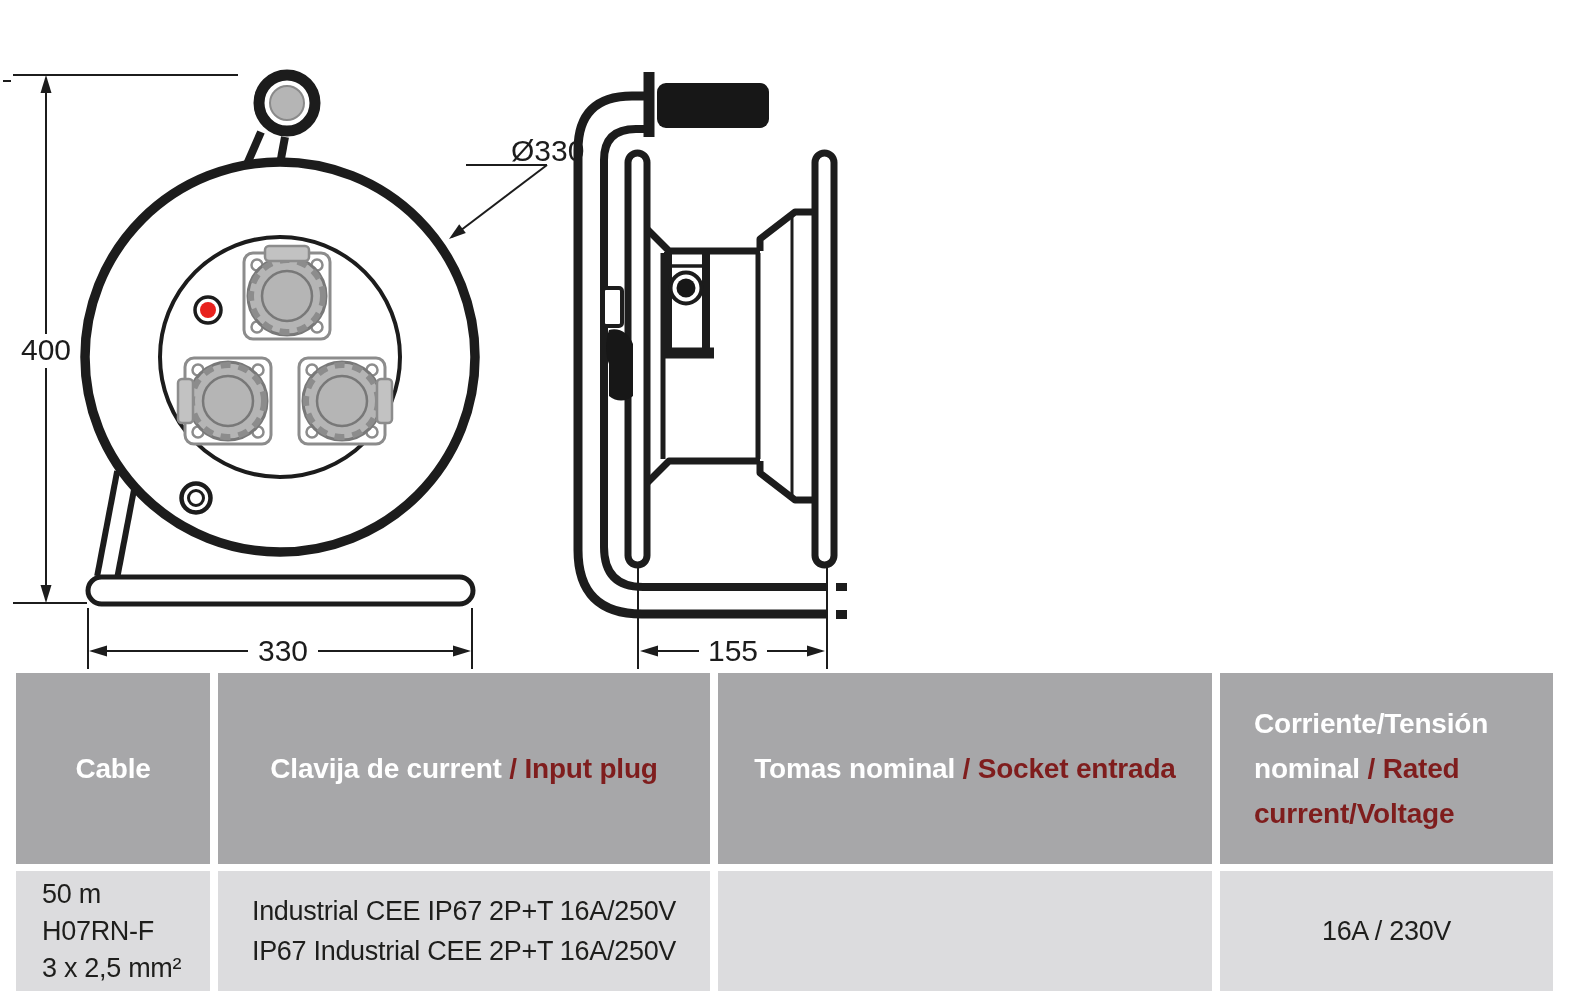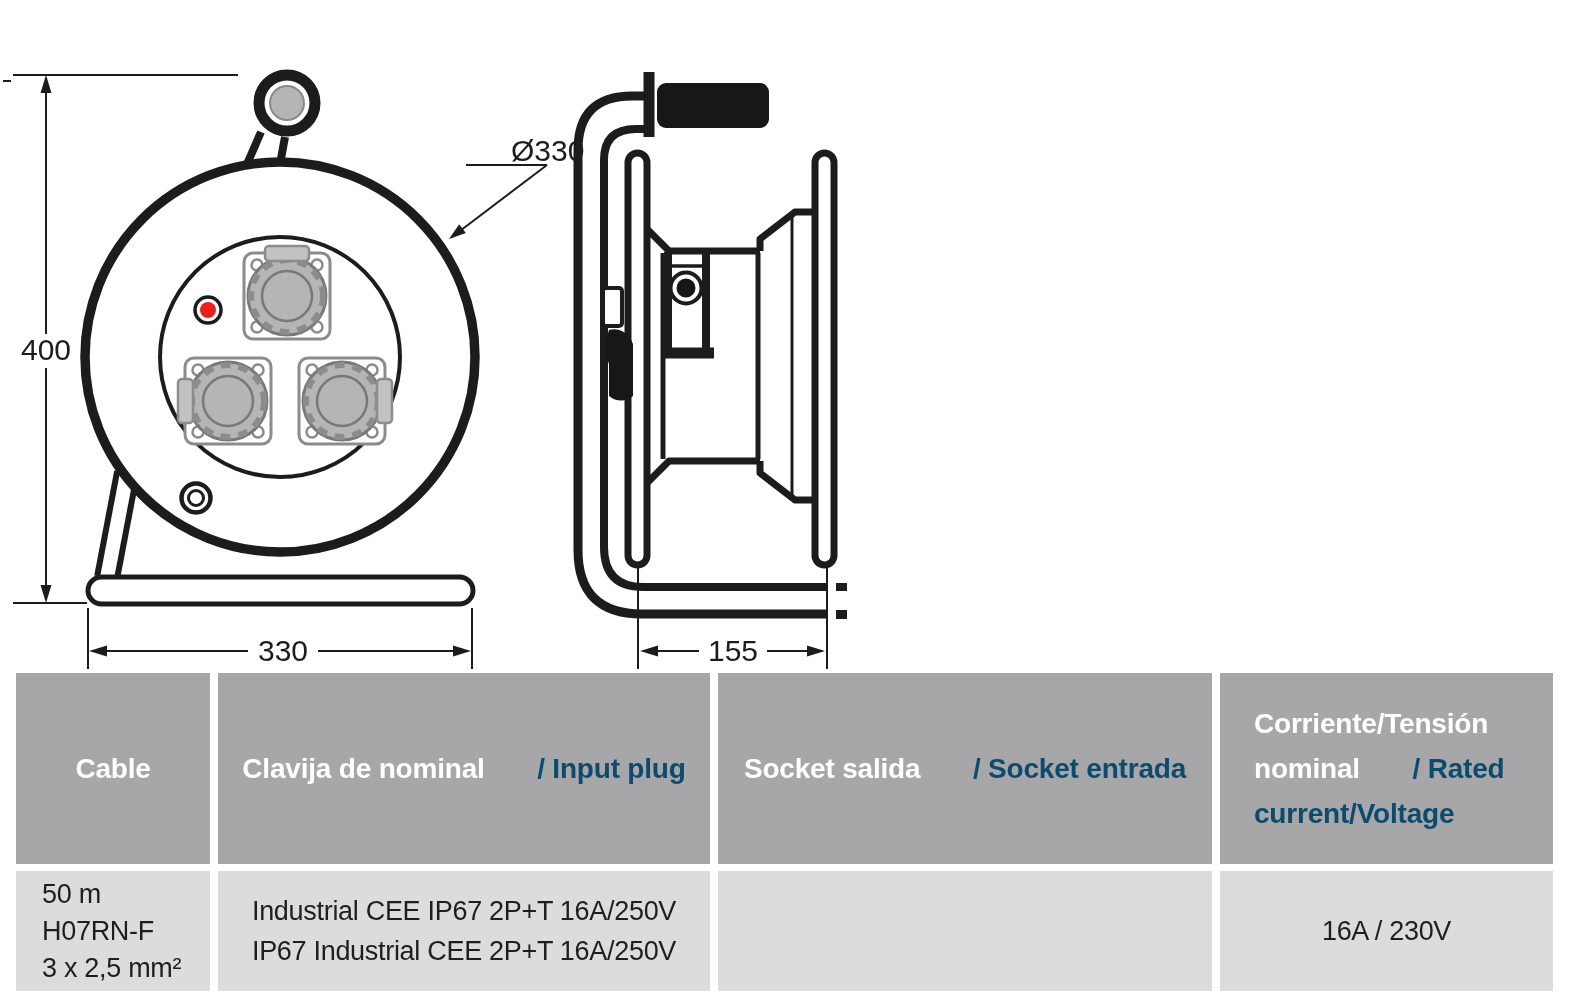--- a/index.html
+++ b/index.html
@@ -18,21 +18,21 @@
     display:grid;
     grid-template-columns:194px 492px 494px 333px;
     grid-template-rows:191px 120px;
     column-gap:8px;row-gap:7px;
   }
   .th{
     background:#a7a7a9;color:#ffffff;
     font-weight:bold;font-size:28px;line-height:45px;letter-spacing:-0.2px;
     display:flex;align-items:center;justify-content:center;text-align:right;
   }
-  .th .en{color:#0c4a6e;margin-left:45px;}
+  .th .en{color:#7f1d1d;}
   .th.th-rated{justify-content:flex-start;text-align:left;padding:0 28px 0 34px;box-sizing:border-box;}
   .td{
     background:#dcdcde;color:#1e1e1c;
     font-size:27px;line-height:40px;letter-spacing:-0.3px;
     display:flex;flex-direction:column;justify-content:center;align-items:center;text-align:center;
   }
   .td.td-cable{align-items:flex-start;text-align:left;padding-left:26px;box-sizing:border-box;line-height:37px;}
   .bold{font-weight:normal;}
   .qty{font-weight:bold;margin-right:8px;}
 </style>
@@ -178,26 +178,26 @@
 </svg>
 </div>
 
 <div class="spec-table">
 
   <div class="th th-cable">
     <span><span>Cable</span></span>
   </div>
   <div class="th th-input">
     <span>
-      <span>Clavija de nominal</span><span class="en"><span> / </span><span>Input plug</span></span>
+      <span>Clavija de current</span><span class="en"><span> / </span><span>Input plug</span></span>
     </span>
   </div>
   <div class="th th-sockets">
     <span>
-      <span>Socket salida</span><span class="en"><span> / </span><span>Socket entrada</span></span>
+      <span>Tomas nominal</span><span class="en"><span> / </span><span>Socket entrada</span></span>
     </span>
   </div>
   <div class="th th-rated">
     <span>
       <span>Corriente/Tensión nominal</span><span class="en"><span> / </span><span>Rated current/Voltage</span></span>
     </span>
   </div>
 
   <div class="td td-cable">
     <div class="bold">50 m</div>

